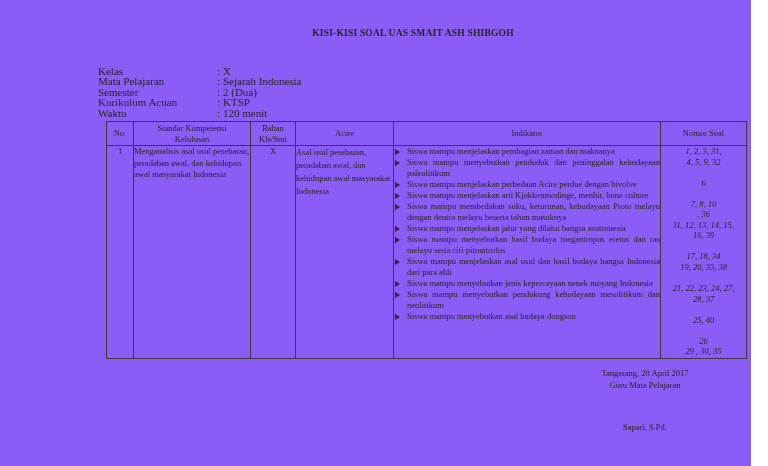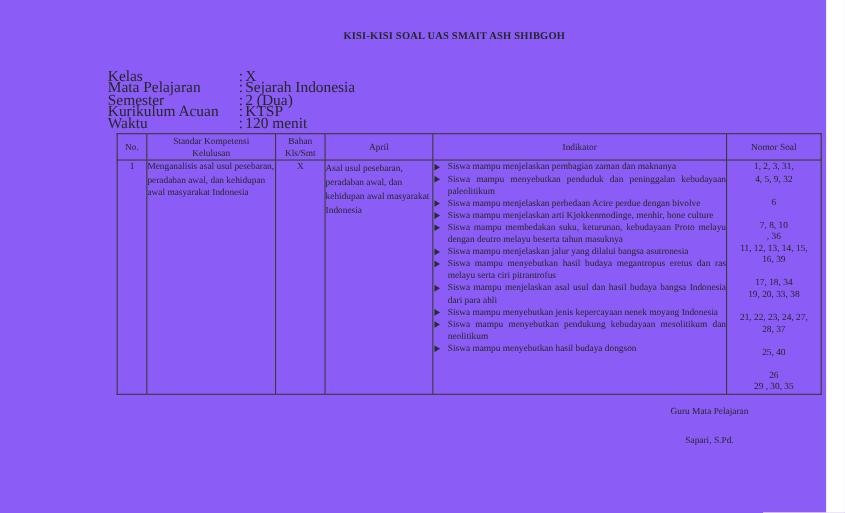--- a/index.html
+++ b/index.html
@@ -24,21 +24,21 @@
     text-align: center;
     font-weight: bold;
     font-size: 9.5px;
     line-height: 13px;
     letter-spacing: 0.2px;
   }
   .meta-block {
     position: absolute;
     top: 66px;
     left: 98px;
-    font-size: 14px;
+    font-size: 11px;
     line-height: 10.45px;
   }
   .meta-row { display: flex; }
   .meta-label { width: 119px; flex: 0 0 119px; }
   .meta-colon { width: 6px; flex: 0 0 6px; }
   .main-table {
     position: absolute;
     top: 121px;
     left: 63px;
     width: 641px;
@@ -84,31 +84,32 @@
     border-bottom: 3.2px solid transparent;
     border-left: 5.5px solid #2b2b2b;
   }
   .cell-nomor { padding-top: 2px; }
   .ns-wrap { max-height: 211px; overflow: hidden; }
   .ns-line {
     height: 10.55px;
     line-height: 10.55px;
     text-align: center;
     white-space: nowrap;
+    font-style: italic;
   }
   .footer-block {
     position: absolute;
     top: 367px;
     left: 559px;
     width: 172px;
     text-align: center;
     font-size: 8.5px;
     line-height: 12px;
   }
-  .footer-name { margin-top: 15px; }
+  .footer-name { margin-top: 30px; }
 </style>
 </head>
 <body>
 
 <div class="page">
 
   <div class="doc-title">
     <div>KISI-KISI SOAL UAS SMAIT ASH SHIBGOH</div>
   </div>
 
@@ -161,21 +162,21 @@
         </th>
         <th>
           <div>Standar Kompetensi</div>
           <div>Kelulusan</div>
         </th>
         <th>
           <div>Bahan</div>
           <div>Kls/Smt</div>
         </th>
         <th>
-          <div>April</div>
+          <div>Acire</div>
         </th>
         <th>
           <div>Indikator</div>
         </th>
         <th>
           <div>Nomor Soal</div>
         </th>
       </tr>
     </thead>
     <tbody>
@@ -232,21 +233,21 @@
                 <span class="ind-text">Siswa mampu menyebutkan jenis kepercayaan nenek moyang Indonesia</span>
               </div>
 
               <div class="ind-item">
                 <span class="ind-marker"></span>
                 <span class="ind-text">Siswa mampu menyebutkan pendukung kebudayaan mesolitikum dan neolitikum</span>
               </div>
 
               <div class="ind-item">
                 <span class="ind-marker"></span>
-                <span class="ind-text">Siswa mampu menyebutkan hasil budaya dongson</span>
+                <span class="ind-text">Siswa mampu menyebutkan asal budaya dongson</span>
               </div>
             </div>
         </td>
         <td class="cell-nomor">
           <div class="ns-wrap">
 
               <div class="ns-line">1, 2, 3, 31,</div>
 
               <div class="ns-line">4, 5, 9, 32</div>
 
@@ -285,17 +286,18 @@
               <div class="ns-line">26</div>
 
               <div class="ns-line">29 , 30, 35</div>
             </div>
         </td>
       </tr>
     </tbody>
   </table>
 
   <div class="footer-block">
+    <div>Tangerang, 20 April 2017</div>
     <div>Guru Mata Pelajaran</div>
     <div class="footer-name">Sapari, S.Pd.</div>
   </div>
 
 </div>
 
 </body></html>

